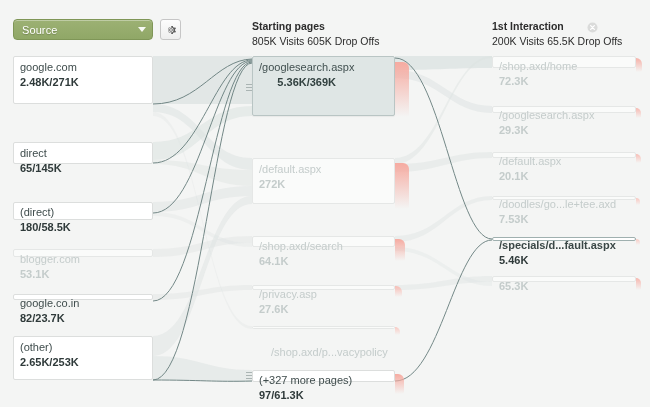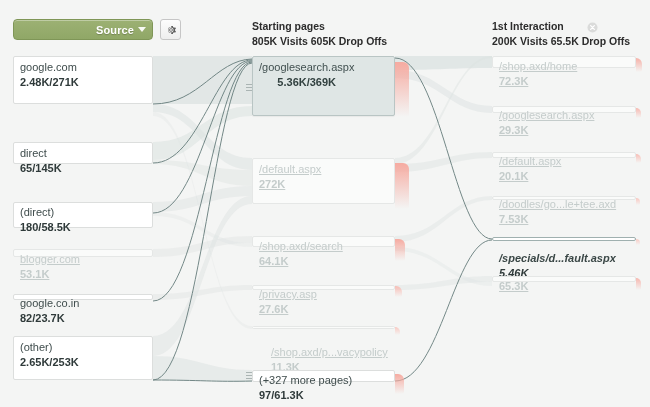--- a/index.html
+++ b/index.html
@@ -50,25 +50,24 @@
     box-shadow: inset 0 1px 0 rgba(255,255,255,.35);
     display: flex;
     align-items: center;
     padding: 0 6px 0 8px;
     box-sizing: border-box;
     cursor: pointer;
   }
   .dim-select .label {
     color: #ffffff;
     font-size: 11px;
-    font-weight: bold;
+    font-weight: normal;
     letter-spacing: .1px;
     text-shadow: 0 1px 1px rgba(0,0,0,.22);
     flex: 1;
-    text-align: right;
   }
   .caret {
     width: 0; height: 0;
     border-left: 4px solid transparent;
     border-right: 4px solid transparent;
     border-top: 5px solid #ffffff;
     opacity: .92;
     margin-left: 4px;
   }
   .gear-btn {
@@ -92,21 +91,21 @@
   }
   .col-header .h-title {
     display: block;
     font-size: 10.5px;
     font-weight: bold;
     color: #2c2c2c;
   }
   .col-header .h-sub {
     display: block;
     font-size: 10.5px;
-    font-weight: bold;
+    font-weight: normal;
     color: #2c2c2c;
     margin-top: 2px;
   }
   .close-icon {
     position: absolute;
     width: 11px;
     height: 11px;
     cursor: pointer;
   }
 
@@ -150,21 +149,21 @@
     font-size: 11px;
     color: #4c5a5a;
   }
   .node .val {
     display: block;
     font-size: 11px;
     font-weight: bold;
     color: #4c5a5a;
     margin-top: 1px;
   }
-  .node.dim .name, .node.dim .val { color: #c4cccb; text-decoration: underline; }
+  .node.dim .name, .node.dim .val { color: #c4cccb; }
   .node.strong .name { color: #3f4c4c; }
   .node.strong .val { color: #2f3a3a; }
   .node.sel .name { color: #415050; }
   .node.sel .val { color: #31403f; text-align: center; }
 
   
   .dropoff {
     position: absolute;
     z-index: 15;
     border-top-right-radius: 6px;
@@ -295,21 +294,21 @@
       <span class="val">2.48K/271K</span>
     </span>
   </div>
   <div class="node strong" style="left:13px;top:142px;width:140px;height:22px;">
     <span class="bar"></span>
     <span class="txt">
       <span class="name">direct</span>
       <span class="val">65/145K</span>
     </span>
   </div>
-  <div class="node strong" style="left:13px;top:202px;width:140px;height:26px;">
+  <div class="node strong" style="left:13px;top:202px;width:140px;height:18px;">
     <span class="bar"></span>
     <span class="txt" style="top:3px;">
       <span class="name">(direct)</span>
       <span class="val">180/58.5K</span>
     </span>
   </div>
   <div class="node dim" style="left:13px;top:249px;width:140px;height:8px;">
     <span class="bar"></span>
     <span class="txt" style="top:3px;">
       <span class="name">blogger.com</span>
@@ -361,21 +360,20 @@
     <span class="bar"></span>
     <span class="txt" style="top:2px;">
       <span class="name">/privacy.asp</span>
       <span class="val">27.6K</span>
     </span>
   </div>
   <div class="node dim" style="left:252px;top:326px;width:143px;height:3px;">
     <span class="bar"></span>
     <span class="txt" style="top:19px;margin-left:12px;">
       <span class="name">/shop.axd/p...vacypolicy</span>
-      <span class="val">11.3K</span>
     </span>
   </div>
   <div class="grip" style="left:246px;top:372px;">
     <i></i>
       <i></i>
       <i></i>
   </div>
   <div class="node strong" style="left:252px;top:370px;width:143px;height:12px;">
     <span class="bar"></span>
     <span class="txt" style="top:3px;">
@@ -407,21 +405,21 @@
   </div>
   <div class="node dim" style="left:492px;top:196px;width:144px;height:4px;">
     <span class="bar"></span>
     <span class="txt" style="top:1px;">
       <span class="name">/doodles/go...le+tee.axd</span>
       <span class="val">7.53K</span>
     </span>
   </div>
   <div class="node strong" style="left:492px;top:237px;width:144px;height:4px;">
     <span class="bar" style="border-color:#9fb0af;"></span>
-    <span class="txt" style="top:14px;font-style:italic;">
+    <span class="txt" style="top:1px;">
       <span class="name" style="font-weight:bold;color:#3a4746;">/specials/d...fault.aspx</span>
       <span class="val">5.46K</span>
     </span>
   </div>
   <div class="node dim" style="left:492px;top:276px;width:144px;height:6px;">
     <span class="bar"></span>
     <span class="txt" style="top:2px;">
       <span class="val">65.3K</span>
     </span>
   </div>

